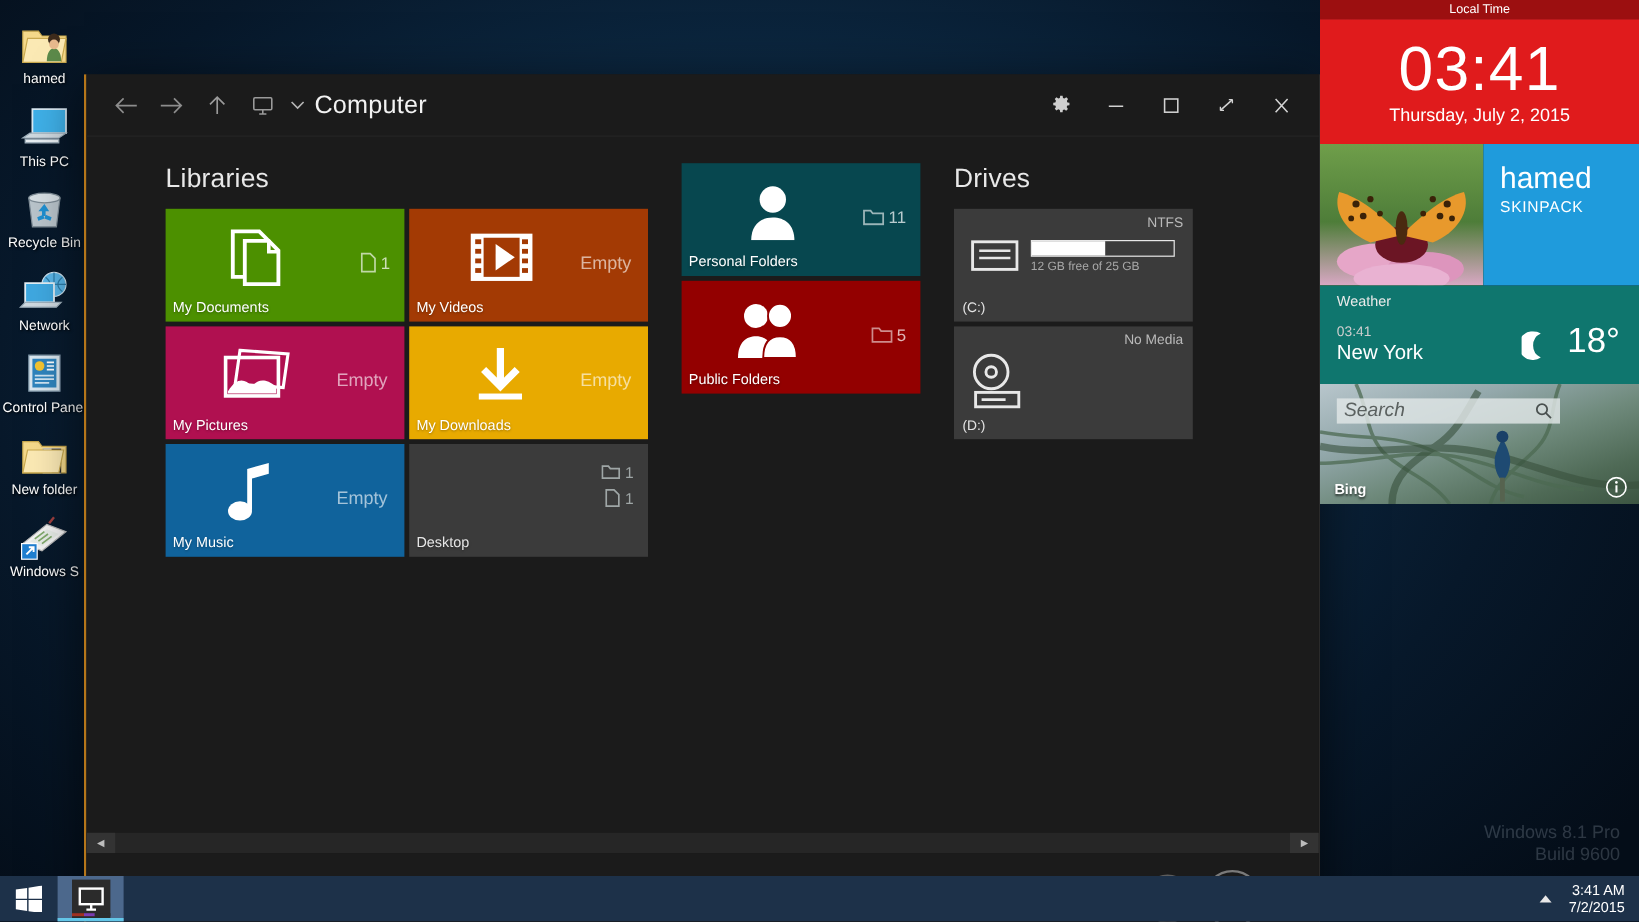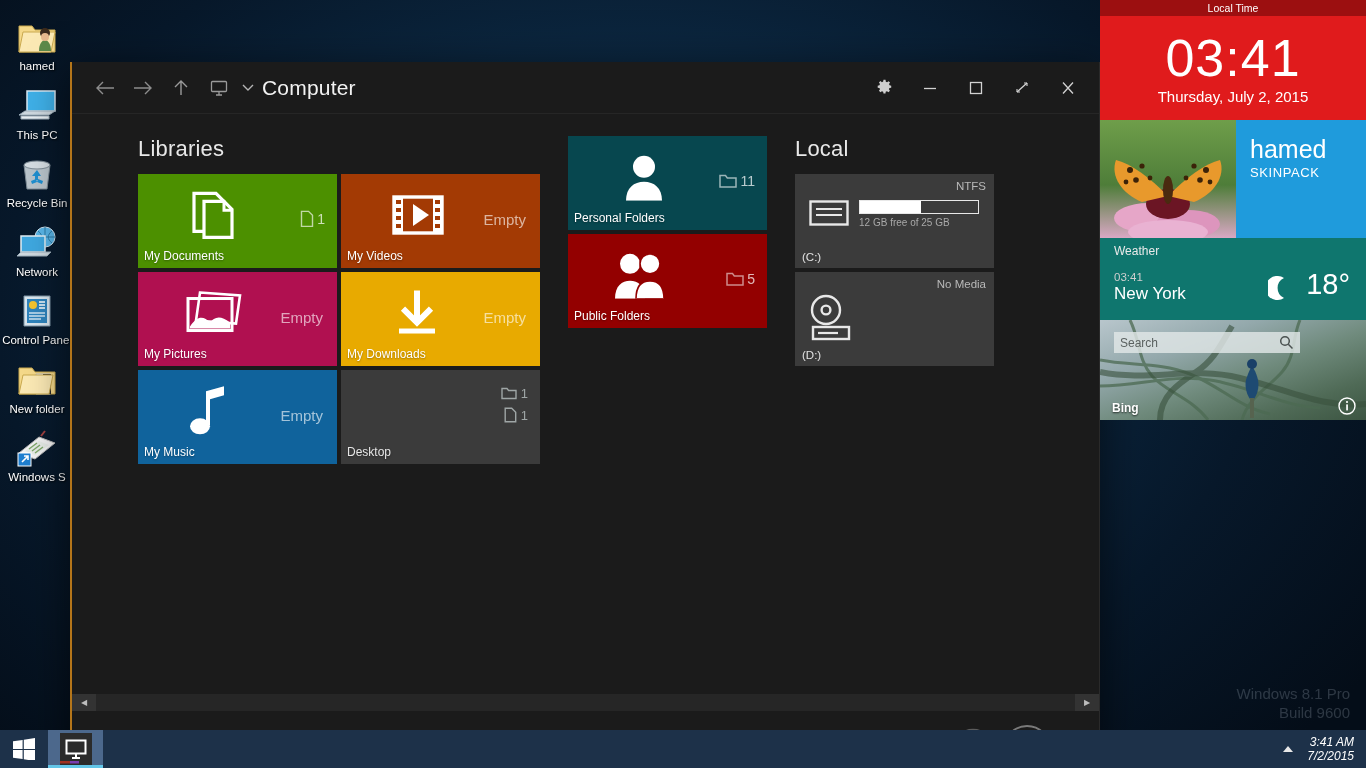--- a/index.html
+++ b/index.html
@@ -136,37 +136,37 @@
   #w-moon { position:absolute; right:78px; top:38px; }
   #bing {
     height:100px; position:relative; overflow:hidden;
     background:linear-gradient(160deg,#b8c6cc 0%,#93a8ab 30%,#6f8a7c 55%,#4f6a56 80%,#3c5542 100%);
   }
   #bing-search {
     position:absolute; left:14px; top:12px; width:186px; height:21px;
     background:rgba(225,230,230,.82); display:flex; align-items:center;
     padding:0 6px; cursor:text;
   }
-  #bing-search span { font-size:12px; color:#5b6160; }
+  #bing-search span { font-style:italic; font-size:16px; color:#5b6160; }
   #bing-label {
     position:absolute; left:12px; bottom:5px; color:#fff; font-size:12px; font-weight:bold;
     text-shadow:0 1px 2px rgba(0,0,0,.7);
   }
   #bing-info { position:absolute; right:10px; bottom:5px; cursor:pointer; }
 
   
   #watermark {
     position:absolute; right:16px; bottom:46px; text-align:right;
     color:rgba(190,205,220,.22); font-size:15px; line-height:19px; font-weight:300;
   }
 
   
   #taskbar {
     position:absolute; left:0; bottom:0; width:1366px; height:38px;
-    background:#1d3149; display:flex; align-items:center;font-style:italic;
+    background:#1d3149; display:flex; align-items:center;
   }
   #start-btn { width:48px; height:38px; display:flex; align-items:center; justify-content:center; cursor:pointer; }
   .task-item {
     width:55px; height:38px; display:flex; align-items:center; justify-content:center;
     background:#4b6party; cursor:pointer; position:relative;
   }
   #task-explorer { background:#4a6party; }
   #task-explorer { background:#4c688c; }
   #task-explorer::after {
     content:""; position:absolute; left:0; right:0; bottom:0; height:3px; background:#63c6e8;
@@ -466,21 +466,21 @@
                   <path d="M1 1.5h5.5l1.8 2.3H17v9H1z" fill="none" stroke="rgba(255,255,255,.55)" stroke-width="1.5"></path>
                 </svg>
               <span>5</span>
             </div>
             <div class="tile-label">Public Folders</div>
           </div>
         </div>
       </div>
 
       <div>
-        <div class="group-title">Local</div>
+        <div class="group-title">Drives</div>
 
         <div class="drive">
           <div class="fs">NTFS</div>
           <div class="dbody">
             <div>
               <svg width="40" height="26" viewBox="0 0 40 26">
                 <rect x="1.5" y="1.5" width="37" height="23" fill="none" stroke="#e8e8e8" stroke-width="2.4"></rect>
                 <path d="M7 9h26M7 15h26" stroke="#e8e8e8" stroke-width="2.2"></path>
               </svg>
             </div>

